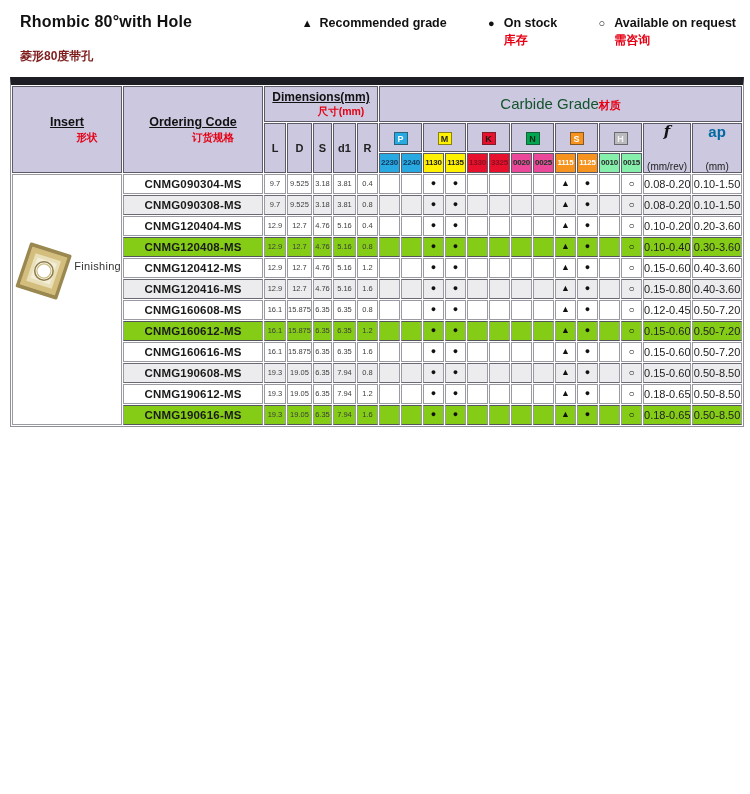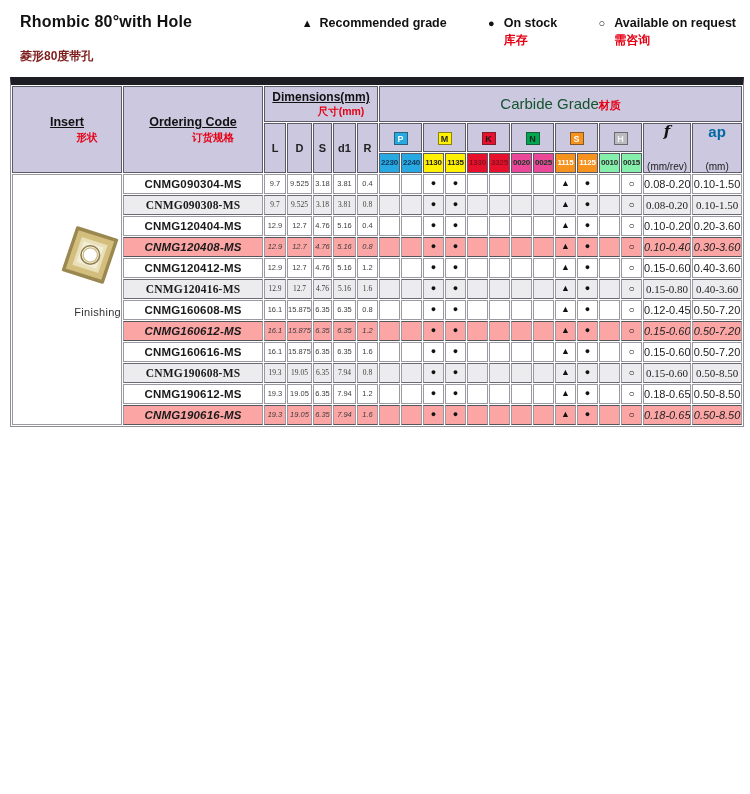--- a/index.html
+++ b/index.html
@@ -97,28 +97,28 @@
   .ap-main { font-size: 15px; font-weight: 700; line-height: 1.05; color: #0369a1; }
   .unit { font-size: 10px; color: #222; line-height: 1.1; margin-top: 21px; }
 
   tr.data td { height: 20px; background: #ffffff; }
   tr.data td.code { font-size: 11.5px; font-weight: 700; color: #1a1a1a; letter-spacing: 0.2px; }
   tr.data td.dim { font-size: 7.5px; color: #3c3c3c; }
   tr.data td.mk  { font-size: 9px; color: #111; line-height: 1; }
   tr.data td.mk.open { font-size: 10px; font-weight: 700; }
   tr.data td.fv, tr.data td.apv { font-size: 11px; color: #222; }
 
-  tr.alt-g td { background: #ececee; border-top-color: #6a6a74; border-bottom-color: #6a6a74; font-family: Liberation Serif, serif; }
-  tr.alt-v td { background: #fca5a5; border-top-color: #55555e; border-bottom-color: #55555e; font-style: italic; }
+  tr.alt-g td { background: #ececee; border-top-color: #6a6a74; border-bottom-color: #6a6a74; }
+  tr.alt-v td { background: #84cc16; border-top-color: #55555e; border-bottom-color: #55555e; }
 
   td.insert-cell {
     background: #ffffff !important;
     vertical-align: middle;
   }
-  .insert-inner { display: flex; flex-direction: column; align-items: flex-end; justify-content: center; transform: translateY(-28px); }
+  .insert-inner { display: flex; flex-direction: row; align-items: flex-start; justify-content: center; transform: translateY(-28px); }
   .finishing { font-size: 11px; color: #333; margin-top: 20px; letter-spacing: 0.3px; }
 </style>
 </head>
 <body>
 
 <div class="page">
 
   <div class="top-bar">
     <div class="title-block">
       <div class="title">Rhombic 80°with Hole</div>

